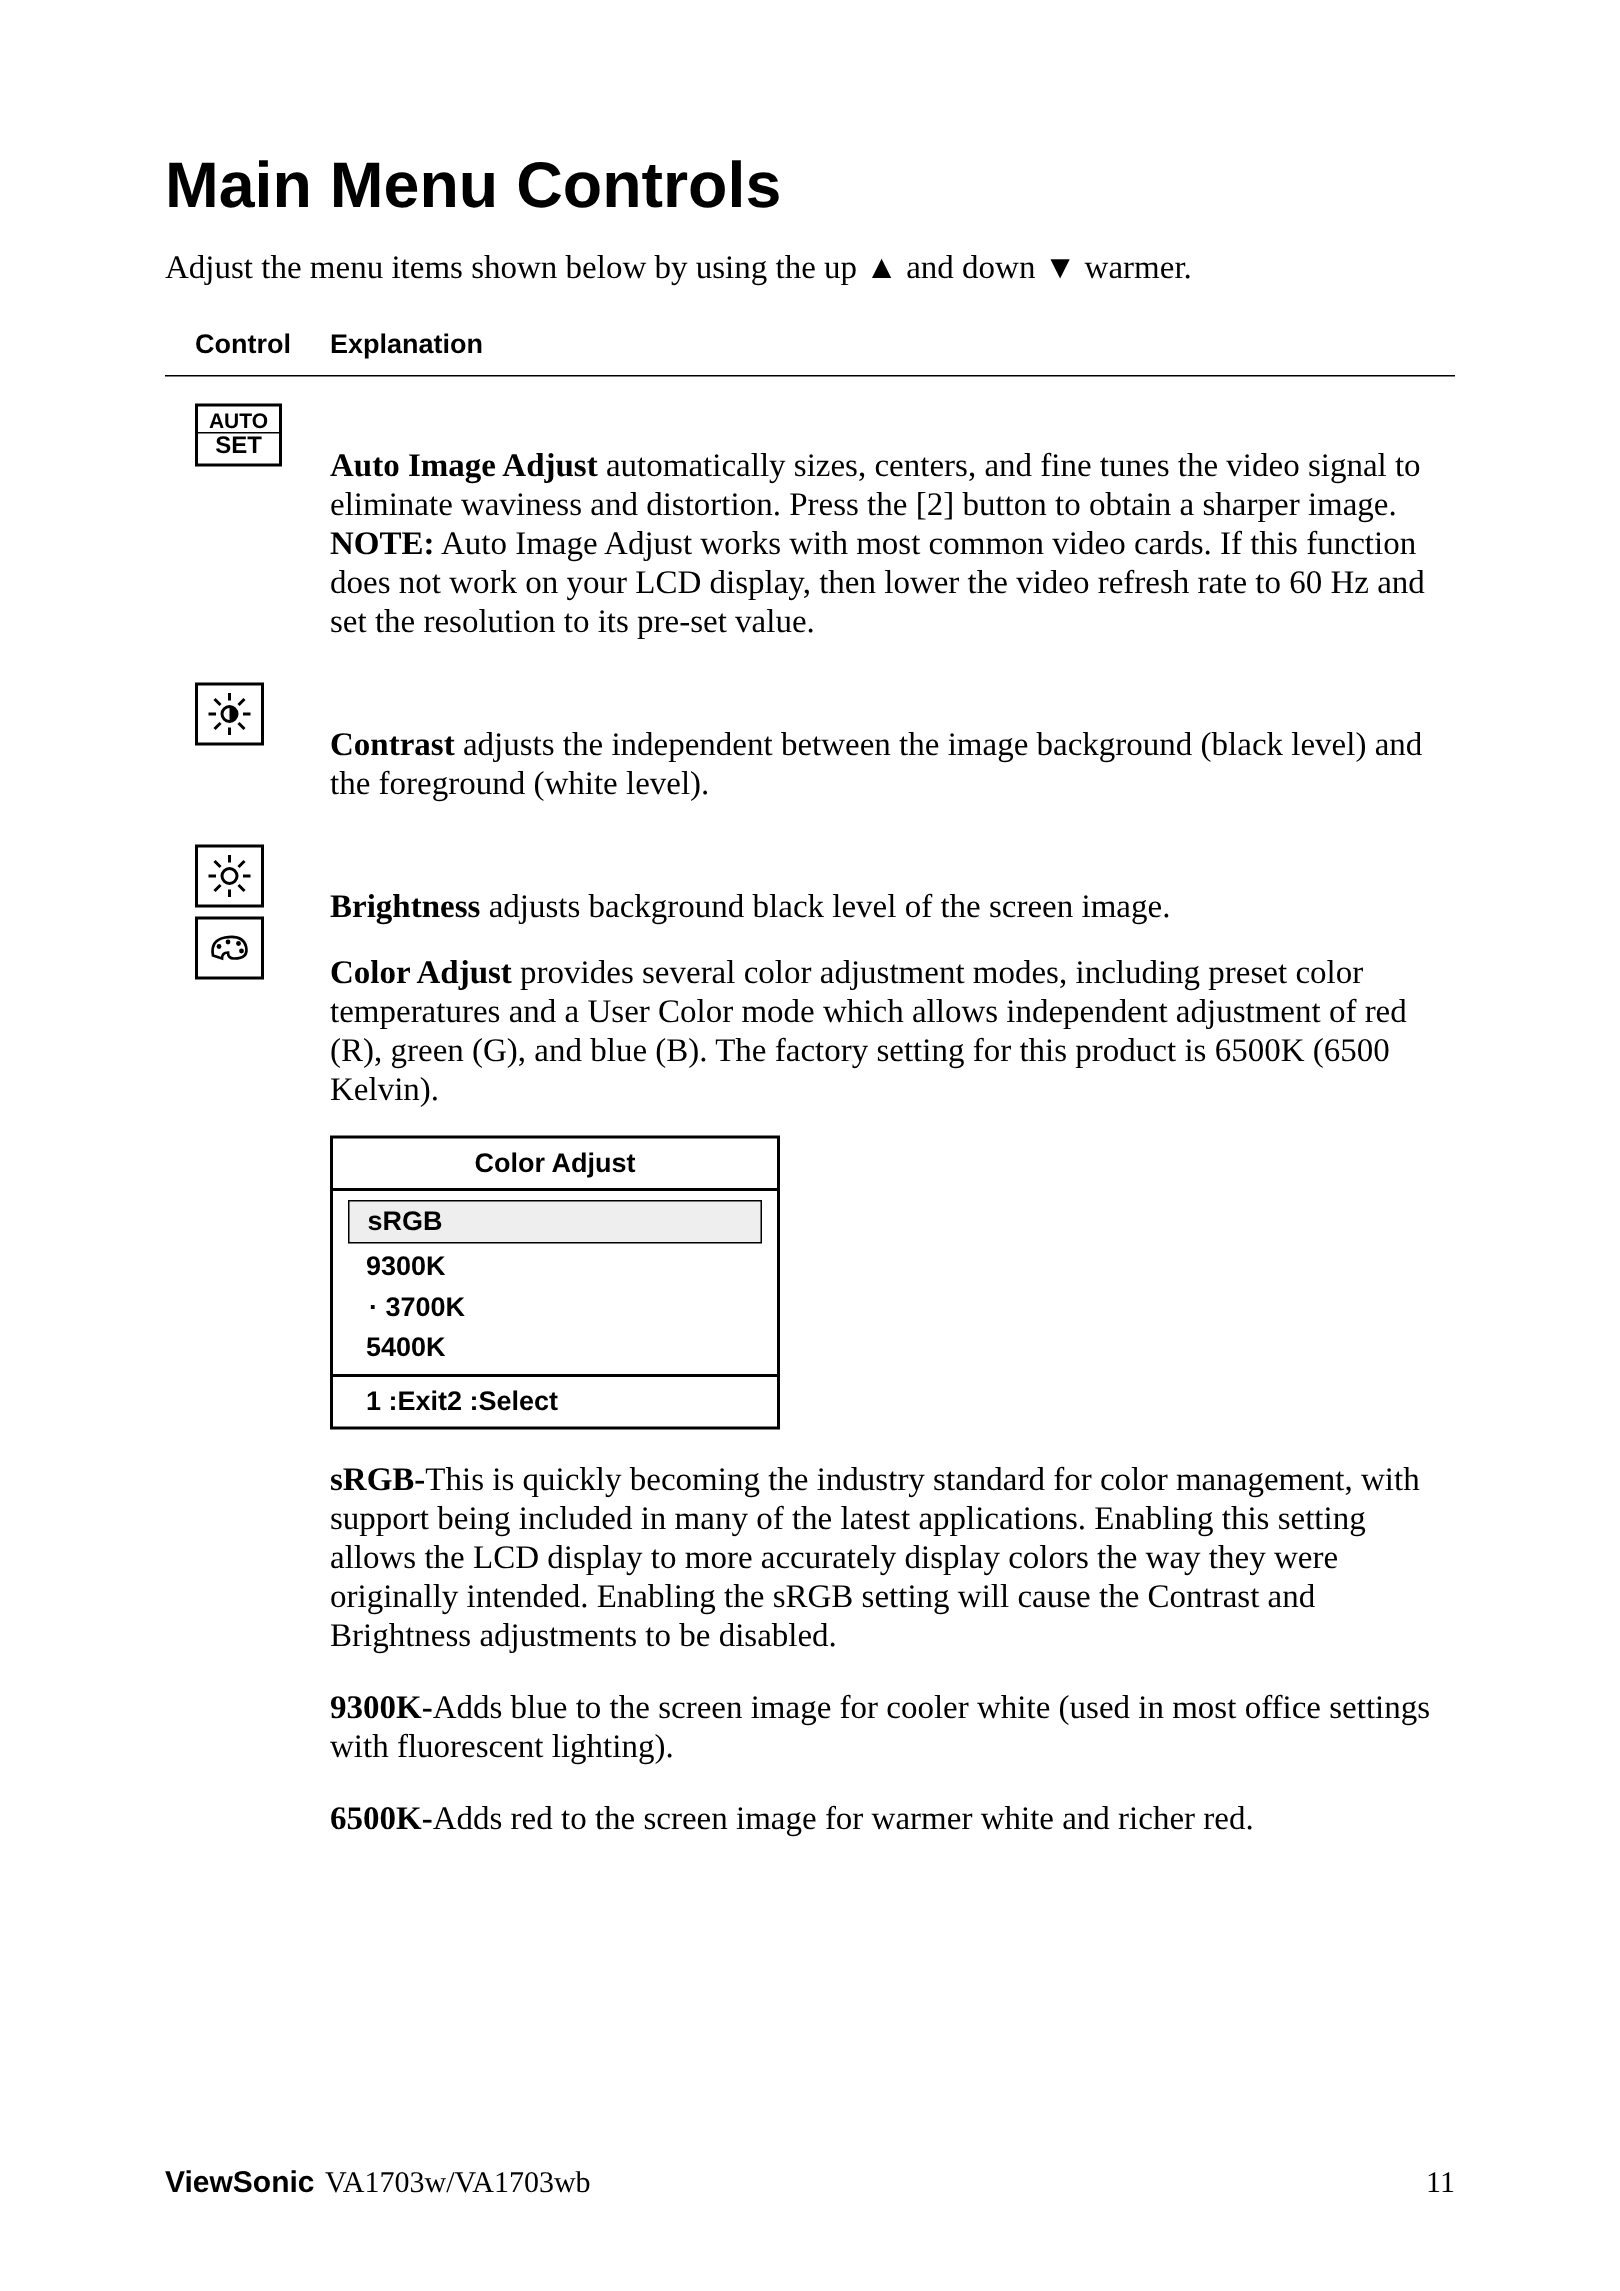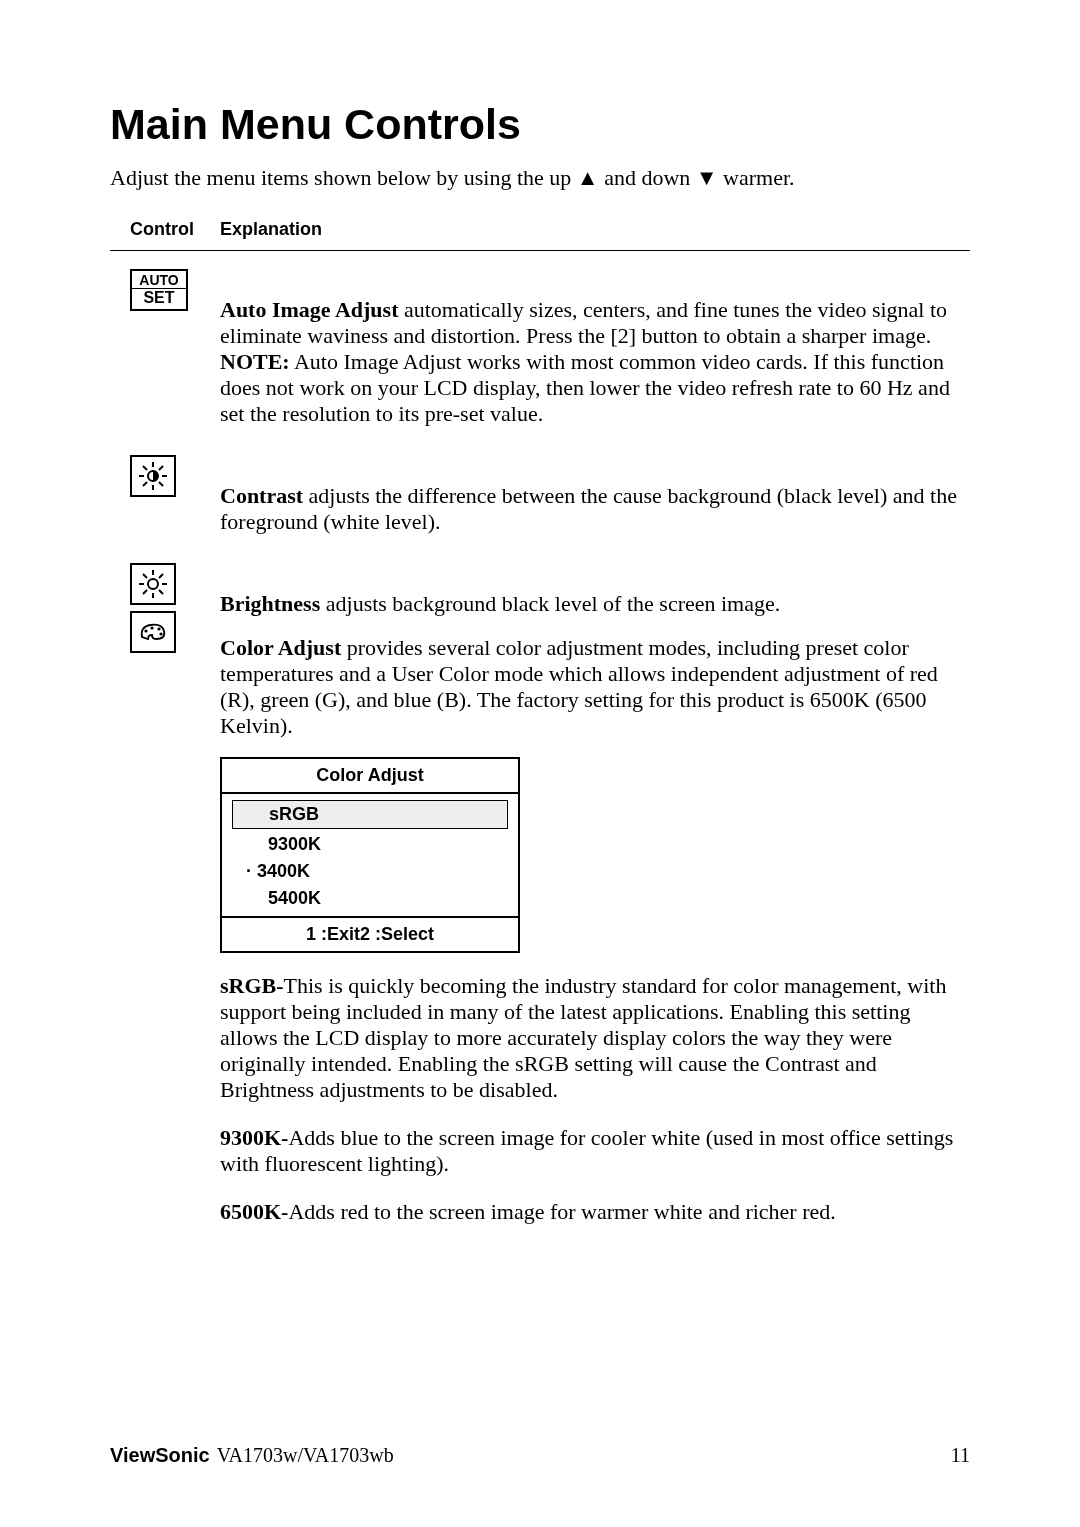--- a/index.html
+++ b/index.html
@@ -69,33 +69,33 @@
       font-weight: bold;
       font-size: 18px;
     }
     .ca-title {
       text-align: center;
       border-bottom: 2px solid #000;
       padding: 6px 0;
     }
     .ca-items { padding: 4px 10px 4px 10px; }
     .ca-item {
-      padding: 3px 0 3px 36px;
+      padding: 3px 0 3px 12px;
     }
     .ca-item.highlight {
       border: 1px solid #000;
       background: #eee;
       margin-top: 2px;
       margin-bottom: 2px;
     }
     .ca-item.dot { padding-left: 14px; }
     .ca-footer {
       border-top: 2px solid #000;
       display: flex;
-      justify-content: center;
+      justify-content: flex-start;
       padding: 6px 22px 6px 22px;
     }
     .para { margin-bottom: 22px; }
     .footer {
       position: absolute;
       bottom: 60px;
       left: 110px;
       right: 110px;
       display: flex;
       justify-content: space-between;
@@ -150,21 +150,21 @@
           <line x1="5" y1="5" x2="9" y2="9"></line>
           <line x1="21" y1="21" x2="25" y2="25"></line>
           <line x1="5" y1="25" x2="9" y2="21"></line>
           <line x1="21" y1="9" x2="25" y2="5"></line>
         </g>
       </svg>
     </div>
   </div>
   <div class="expl-col">
     <p>
-      <span class="tnr-bold">Contrast</span><span> adjusts the difference between the cause background  (black level) and the foreground (white level).</span>
+      <span class="tnr-bold">Contrast</span><span> adjusts the independent between the image background  (black level) and the foreground (white level).</span>
     </p>
   </div>
 </div>
 
 <div class="control-row" style="margin-bottom:10px;">
   <div class="icon-col">
     <div class="stack-icons">
       <div class="icon-svg-box">
         <svg width="30" height="30" viewBox="0 0 30 30">
           <circle cx="15" cy="15" r="5" fill="none" stroke="#000" stroke-width="2"></circle>
@@ -197,21 +197,21 @@
     </p>
     <p>
       <span class="tnr-bold">Color Adjust</span><span> provides several color adjustment modes, including preset color temperatures and a User Color mode which allows independent adjustment of red (R), green (G), and blue (B). The factory setting for this product is 6500K (6500 Kelvin).</span>
     </p>
 
     <div class="color-adjust-box">
       <div class="ca-title">Color Adjust</div>
       <div class="ca-items">
         <div class="ca-item highlight">sRGB</div>
         <div class="ca-item">9300K</div>
-        <div class="ca-item dot">· 3400K</div>
+        <div class="ca-item dot">· 3700K</div>
         <div class="ca-item">5400K</div>
       </div>
       <div class="ca-footer">
         <span>1 :Exit</span>
         <span>2 :Select</span>
       </div>
     </div>
 
     <p class="para">
       <span class="tnr-bold">sRGB-</span><span>This is quickly becoming the industry standard for color management, with support being included in many of the latest applications. Enabling this setting allows the LCD display to more accurately display colors the way they were originally intended. Enabling the sRGB setting will cause the Contrast and Brightness adjustments to be disabled.</span>

